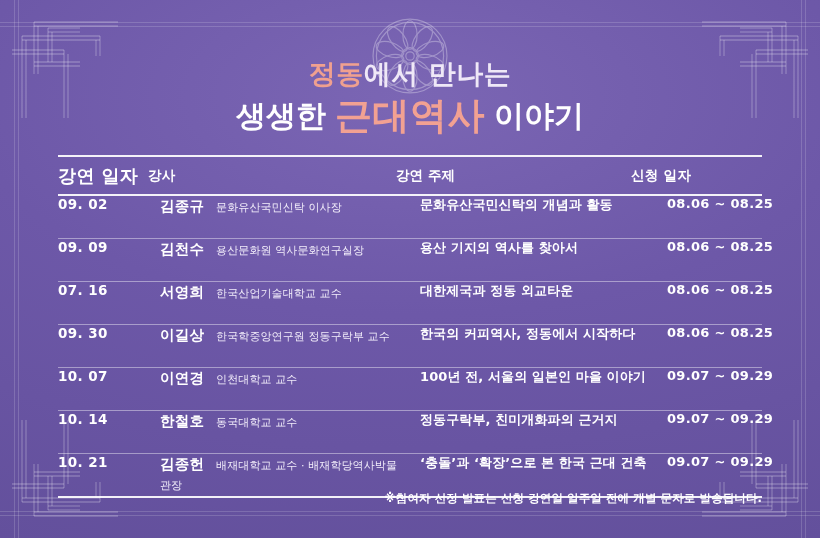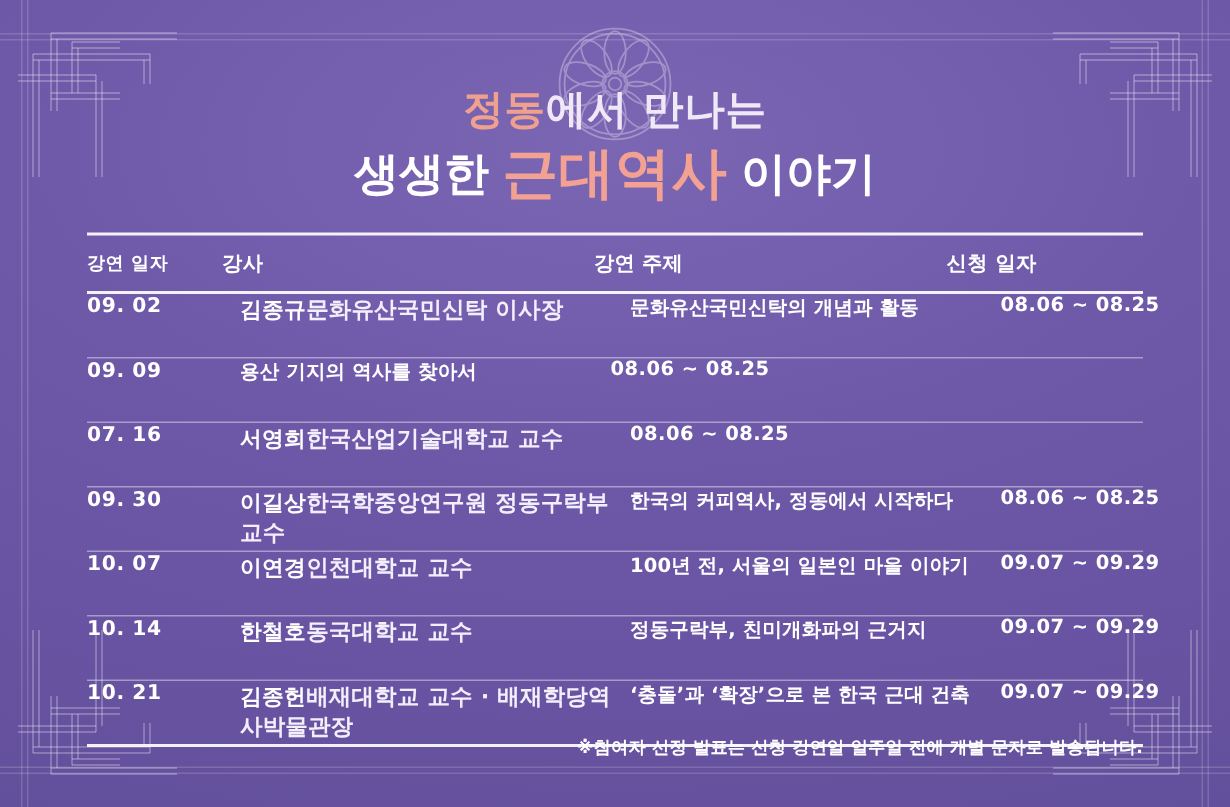--- a/index.html
+++ b/index.html
@@ -114,35 +114,35 @@
     height: 42px;
     color: #ffffff;
     gap: 12px;
   }
 
   .c-date  { width: 90px;  flex: none; font-size: 13.5px; font-weight: 700; letter-spacing: 0.4px; }
   .c-inst  { width: 248px; flex: none; }
   .c-topic { width: 235px; flex: none; font-size: 13px; font-weight: 700; letter-spacing: 0.1px; }
   .c-apply { width: 131px; flex: none; font-size: 13px; font-weight: 700; letter-spacing: 0.3px; }
 
-  .thead .c-date  { font-size: 12px; }
+  .thead .c-date  { font-size: 18px; }
   .thead .c-inst  { font-size: 13.5px; font-weight: 700; }
   .thead .c-topic { font-size: 13.5px; }
   .thead .c-apply { font-size: 13.5px; }
 
   .inst-name {
     font-size: 14.5px;
     font-weight: 700;
     letter-spacing: 0.2px;
   }
   .inst-affil {
-    font-size: 15px;
-    font-weight: 700;
+    font-size: 11px;
+    font-weight: 400;
     letter-spacing: 0.1px;
-    margin-left: 0;
+    margin-left: 12px;
     color: #f3eefb;
   }
 
   
   .footnote {
     position: absolute;
     top: 491px;
     right: 58px;
     color: #ffffff;
     font-size: 11.5px;
@@ -301,30 +301,34 @@
       <div class="c-inst">
         <span class="inst-name">김종규</span><span class="inst-affil">문화유산국민신탁 이사장</span>
       </div>
       <div class="c-topic">문화유산국민신탁의 개념과 활동</div>
       <div class="c-apply">08.06 ~ 08.25</div>
     </div>
     <div class="rule-row"></div>
 
     <div class="trow">
       <div class="c-date">09. 09</div>
+      <div class="c-inst">
+        <span class="inst-name">김천수</span><span class="inst-affil">용산문화원 역사문화연구실장</span>
+      </div>
       <div class="c-topic">용산 기지의 역사를 찾아서</div>
       <div class="c-apply">08.06 ~ 08.25</div>
     </div>
     <div class="rule-row"></div>
 
     <div class="trow">
       <div class="c-date">07. 16</div>
       <div class="c-inst">
         <span class="inst-name">서영희</span><span class="inst-affil">한국산업기술대학교 교수</span>
       </div>
+      <div class="c-topic">대한제국과 정동 외교타운</div>
       <div class="c-apply">08.06 ~ 08.25</div>
     </div>
     <div class="rule-row"></div>
 
     <div class="trow">
       <div class="c-date">09. 30</div>
       <div class="c-inst">
         <span class="inst-name">이길상</span><span class="inst-affil">한국학중앙연구원 정동구락부 교수</span>
       </div>
       <div class="c-topic">한국의 커피역사, 정동에서 시작하다</div>

